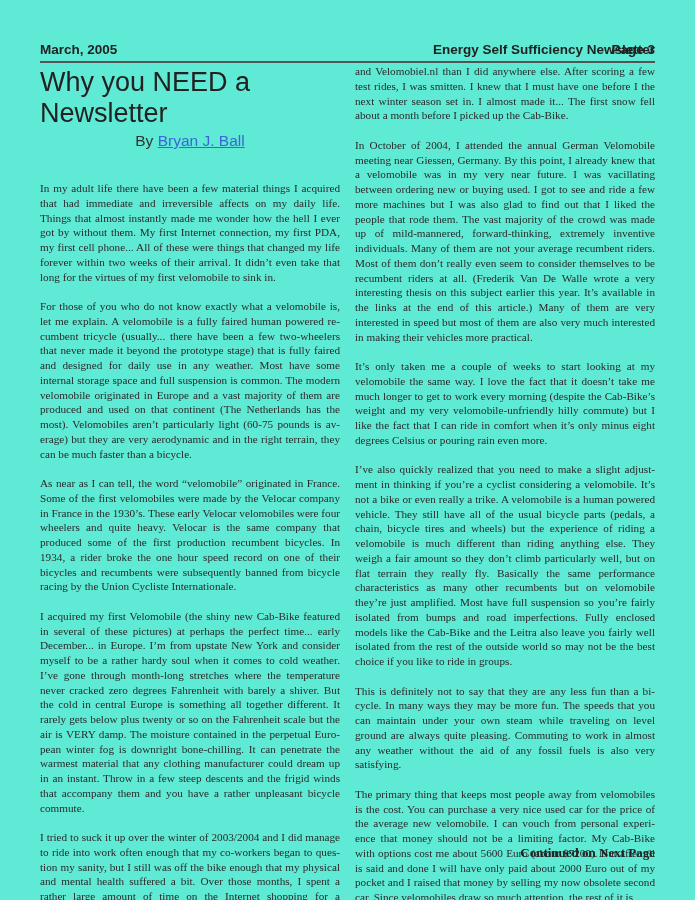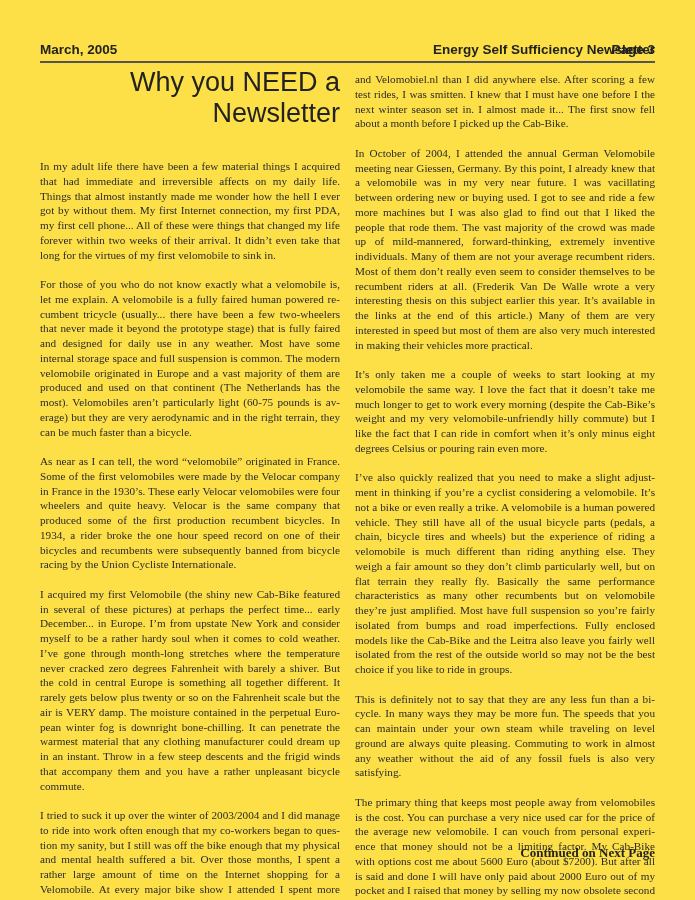--- a/index.html
+++ b/index.html
@@ -1,46 +1,46 @@
 <!DOCTYPE html>
 <html><head>
 <meta charset="utf-8">
 <style>
   html, body { margin: 0; padding: 0; background: #ffffff; }
   body { width: 695px; height: 900px; position: relative; overflow: hidden; }
-  .page { position: absolute; left: 0; top: 0; width: 695px; height: 900px; background: #fde047; }
+  .page { position: absolute; left: 0; top: 0; width: 695px; height: 900px; background: #5eead4; }
   .header {
     position: absolute; left: 40px; top: 42px; width: 615px; height: 18px;
     font-family: "Liberation Sans", sans-serif; font-weight: bold; font-size: 13.5px; color: #222;
   }
   .header .date { position: absolute; left: 0; top: 0; }
   .header .title { position: absolute; left: 0; width: 100%; top: 0; text-align: right; }
   .header .pagenum { position: absolute; right: 0; top: 0; margin-left: 42px; }
   .rule { position: absolute; left: 40px; top: 61px; width: 615px; height: 2px; background: #555; }
 
   .col { position: absolute; top: 64px; width: 300px; }
   .col-left { left: 40px; }
   .col-right { left: 355px; }
 
   .article-title {
     font-family: "Liberation Sans", sans-serif; font-size: 27px; line-height: 31px;
-    color: #222; text-align: right; margin: 3px 0 0 0; font-weight: normal;
+    color: #222; text-align: left; margin: 3px 0 0 0; font-weight: normal;
   }
   .byline {
     font-family: "Liberation Sans", sans-serif; font-size: 15.5px; color: #333;
     text-align: center; margin-top: 2px; line-height: 20px;
   }
   .byline a { color: #3b66d6; text-decoration: underline; }
 
   p.body {
     font-family: "Liberation Serif", serif; font-size: 11.2px; line-height: 14.75px;
     color: #2a2a2a; text-align: justify; margin: 0 0 14.75px 0; hyphens: manual;
   }
   .col-left .first { margin-top: 30px; }
-  .col-right .first { margin-top: 8px; }
+  .col-right .first { margin-top: 0px; }
 
   .continued {
     position: absolute; right: 40px; top: 845px;
     font-family: "Liberation Serif", serif; font-weight: bold; font-size: 13px; color: #222;
   }
 </style>
 </head>
 <body>
 
 <div class="page">
@@ -50,20 +50,24 @@
     <span class="title">Energy Self Sufficiency Newsletter</span>
     <span class="pagenum">Page 3</span>
   </div>
   <div class="rule"></div>
 
   <div class="col col-left">
     <h1 class="article-title">
       <span>Why you NEED a</span><br>
       <span>Newsletter</span>
     </h1>
+    <div class="byline">
+      <span>By</span>
+      <a href="#">Bryan J. Ball</a>
+    </div>
     <p class="body first">In my adult life there have been a few material things I acquired that had immediate and irreversible affects on my daily life. Things that almost instantly made me wonder how the hell I ever got by without them. My first Internet connection, my first PDA, my first cell phone... All of these were things that changed my life forever within two weeks of their arrival. It didn’t even take that long for the virtues of my first velomobile to sink in.</p>
     <p class="body">For those of you who do not know exactly what a velomobile is, let me explain. A velomobile is a fully faired human powered re­cumbent tricycle (usually... there have been a few two-wheelers that never made it beyond the prototype stage) that is fully faired and designed for daily use in any weather. Most have some internal storage space and full suspension is common. The modern velomobile originated in Europe and a vast majority of them are produced and used on that continent (The Netherlands has the most). Velomobiles aren’t particularly light (60-75 pounds is av­erage) but they are very aerodynamic and in the right terrain, they can be much faster than a bicycle.</p>
     <p class="body">As near as I can tell, the word “velomobile” originated in France. Some of the first velomobiles were made by the Velocar company in France in the 1930’s.  These early Velocar velomobiles were four wheelers and quite heavy.  Velocar is the same company that produced some of the first production recumbent bicycles.  In 1934, a rider broke the one hour speed record on one of their bicycles and recumbents were subsequently banned from bicycle racing by the Union Cycliste Internationale.</p>
     <p class="body">I acquired my first Velomobile (the shiny new Cab-Bike featured in several of these pictures) at perhaps the perfect time... early December... in Europe. I’m from upstate New York and consider myself to be a rather hardy soul when it comes to cold weather. I’ve gone through month-long stretches where the temperature never cracked zero degrees Fahrenheit with barely a shiver. But the cold in central Europe is something all together different. It rarely gets below plus twenty or so on the Fahrenheit scale but the air is VERY damp. The moisture contained in the perpetual Euro­pean winter fog is downright bone-chilling. It can penetrate the warmest material that any clothing manufacturer could dream up in an instant. Throw in a few steep descents and the frigid winds that accompany them and you have a rather unpleasant bicycle com­mute.</p>
     <p class="body">I tried to suck it up over the winter of 2003/2004 and I did manage to ride into work often enough that my co-workers began to ques­tion my sanity, but I still was off the bike enough that my physical and mental health suffered a bit. Over those months, I spent a rather large amount of time on the Internet shopping for a Velomobile. At every major bike show I attended I spent more time around the booths of companies like Leitra, Cab-Bike, Flevobike, Aerorider</p>
   </div>
 
   <div class="col col-right">
     <p class="body first">and Velomobiel.nl than I did anywhere else. After scoring a few test rides, I was smitten. I knew that I must have one before I the next winter season set in. I almost made it... The first snow fell about a month before I picked up the Cab-Bike.</p>
     <p class="body">In October of 2004, I attended the annual German Velomobile meeting near Giessen, Germany. By this point, I already knew that a velomobile was in my very near future. I was vacillating between ordering new or buying used. I got to see and ride a few more machines but I was also glad to find out that I liked the people that rode them. The vast majority of the crowd was made up of mild-mannered, forward-thinking, extremely inventive individuals. Many of them are not your average recumbent riders. Most of them don’t really even seem to consider themselves to be recumbent riders at all. (Frederik Van De Walle wrote a very interesting thesis on this subject earlier this year. It’s available in the links at the end of this article.) Many of them are very interested in speed but most of them are also very much interested in making their vehicles more practical.</p>

